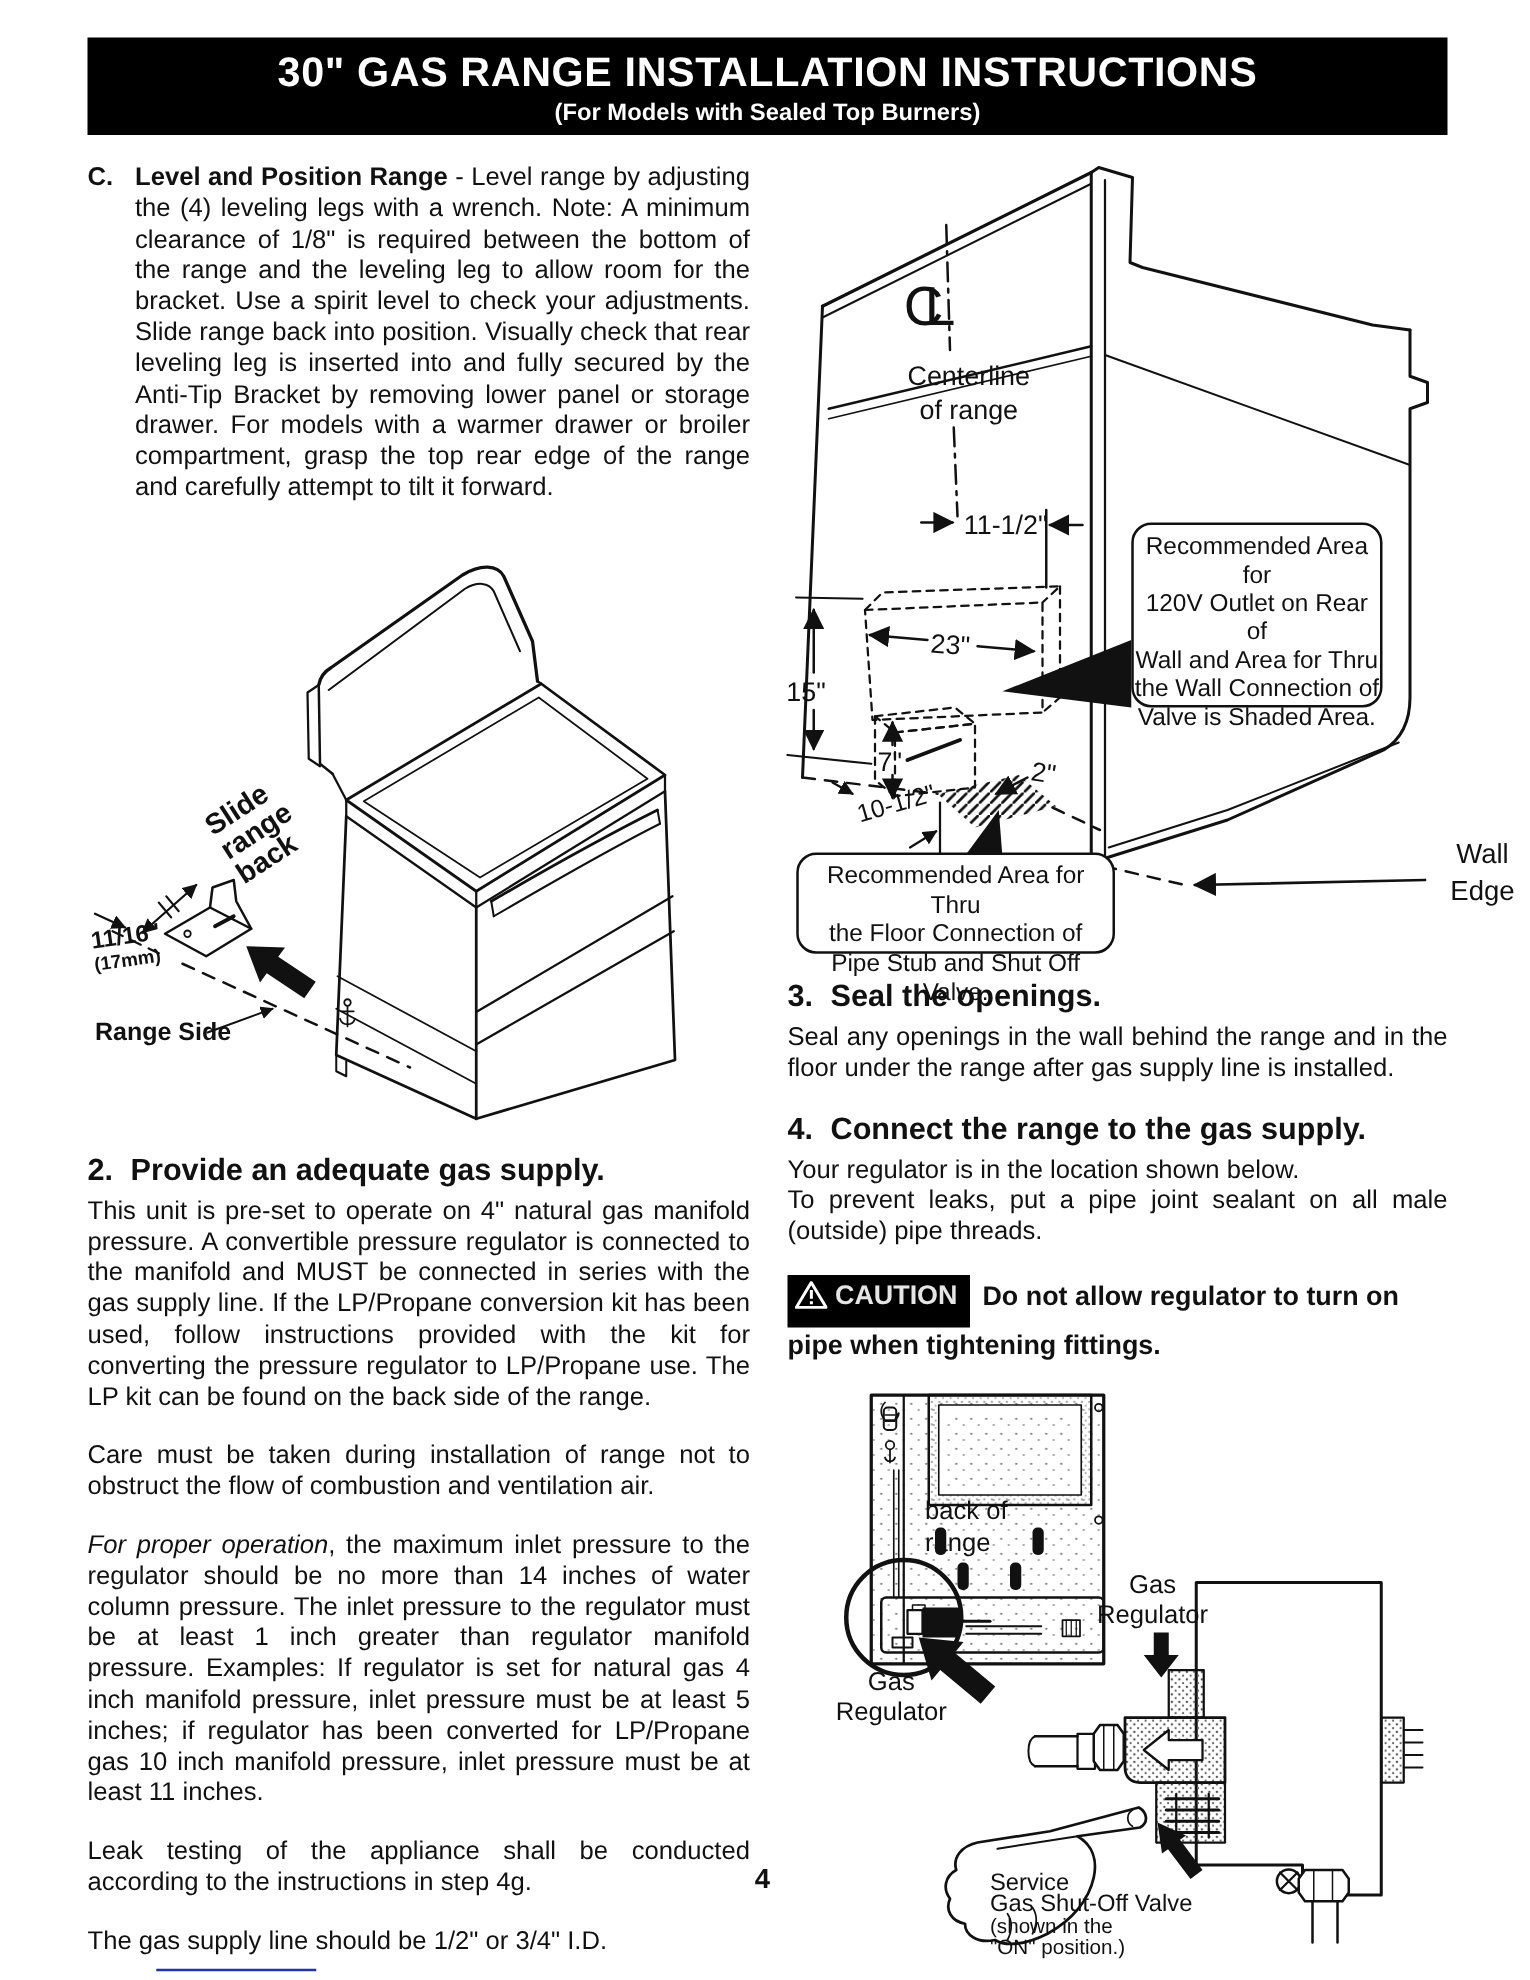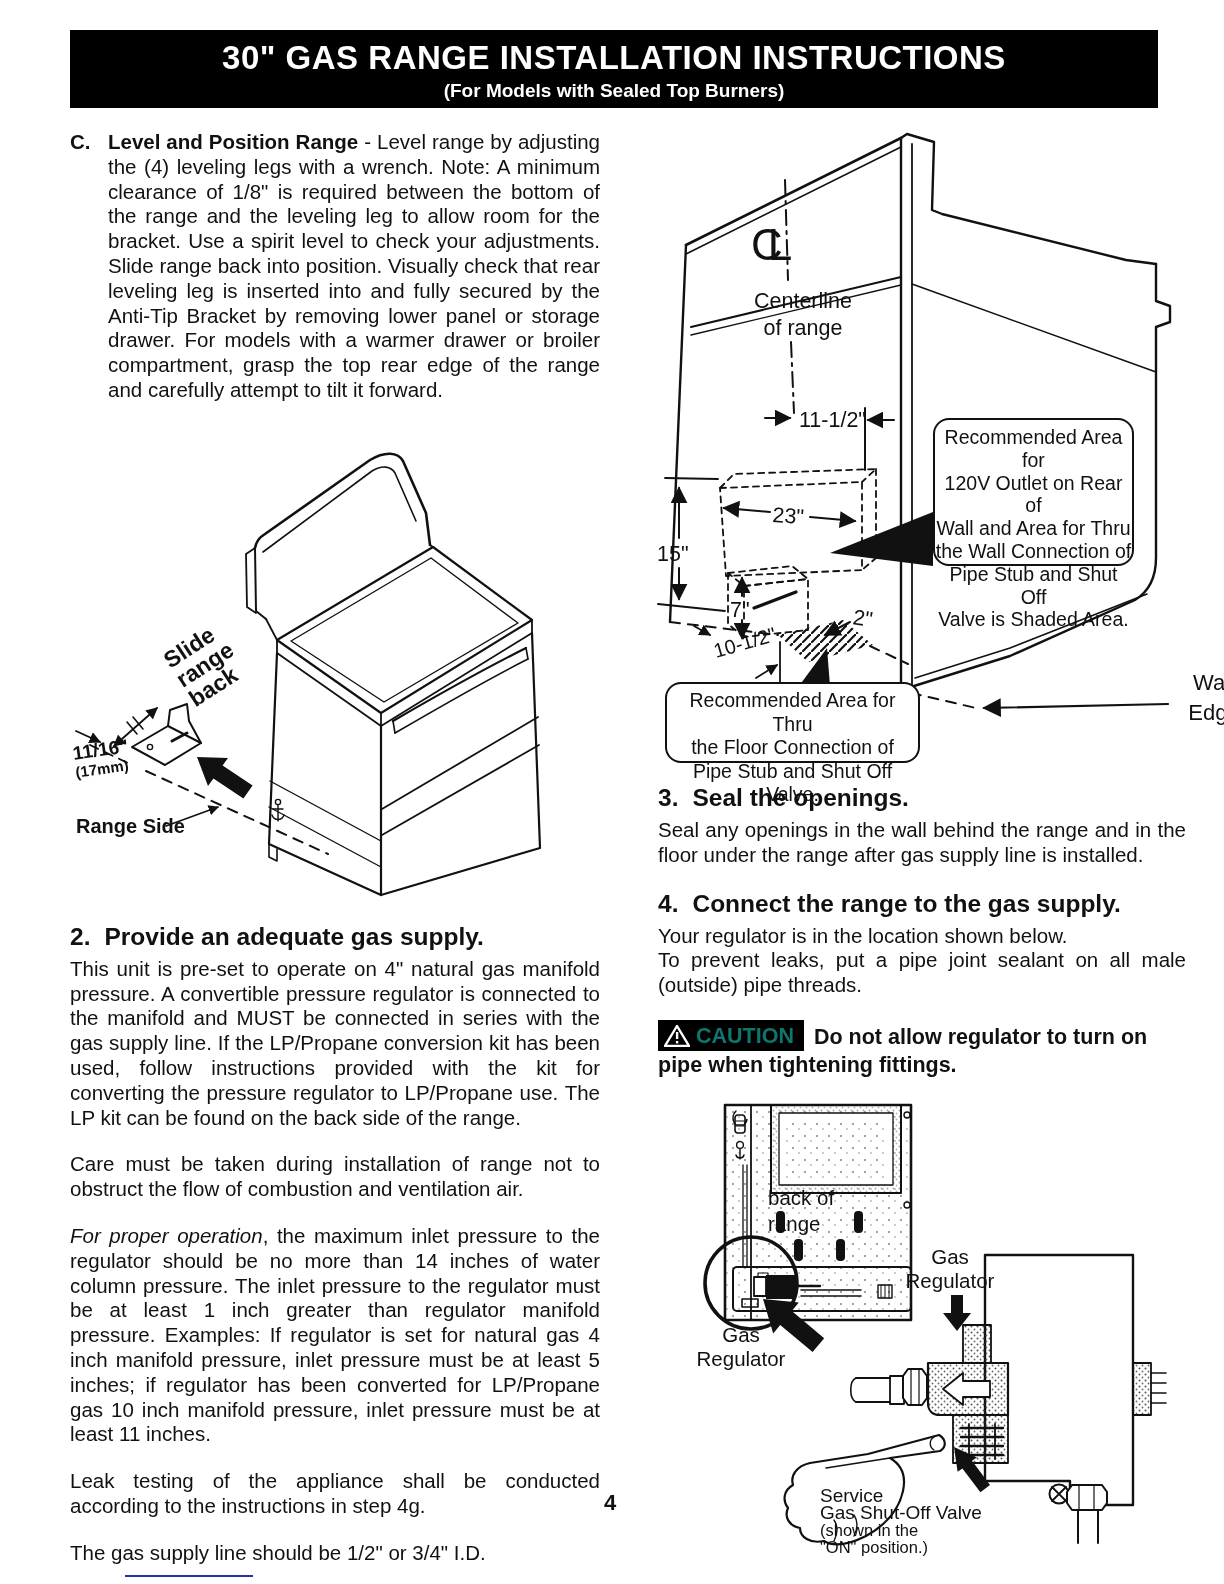--- a/index.html
+++ b/index.html
@@ -5,21 +5,21 @@
   html,body{margin:0;padding:0;background:#e8e8e8;}
   .page{position:relative;width:1224px;height:1584px;background:#ffffff;margin:0 auto;
         font-family:"Liberation Sans",sans-serif;color:#111;overflow:hidden;}
   
   .header-bar{position:absolute;left:70px;top:30px;width:1088px;height:78px;background:#000;
               color:#fff;text-align:center;}
   .header-title{font-size:33px;font-weight:bold;letter-spacing:.5px;padding-top:9px;}
   .header-subtitle{font-size:19px;font-weight:bold;padding-top:3px;}
   
   .col-left{position:absolute;left:70px;top:128px;width:530px;}
-  .col-right{position:absolute;left:658px;top:130px;width:528px;}
+  .col-right{position:absolute;left:630px;top:130px;width:528px;}
   p.body{font-size:20.5px;line-height:24.8px;text-align:justify;margin:0 0 22px 0;}
   .hang{position:relative;padding-left:38px;}
   .hang .clabel{position:absolute;left:0;top:0;font-weight:bold;}
   h2.sec{font-size:24.5px;font-weight:bold;margin:0 0 6px 0;}
   h2.sec .num{margin-right:14px;}
   
   figure{margin:0;position:relative;}
   .fig-range{width:560px;height:480px;margin-left:-10px;margin-top:8px;margin-bottom:18px;}
   .fig-wall{width:535px;height:646px;margin-bottom:8px;}
   .fig-reg{width:530px;height:486px;margin-top:6px;}
@@ -41,22 +41,22 @@
   .lbl-rangeside{left:16px;top:390px;font-size:20px;font-weight:bold;}
   
   .lbl-backofrange{left:110px;top:100px;width:100px;font-size:20.5px;line-height:26px;}
   .lbl-gasreg-l{left:33px;top:238px;width:100px;text-align:center;font-size:20.5px;line-height:24px;}
   .lbl-gasreg-r{left:242px;top:160px;width:100px;text-align:center;font-size:20.5px;line-height:24px;}
   .lbl-valve{left:162px;top:402px;width:200px;line-height:17.5px;}
   .lbl-valve div:nth-child(1),.lbl-valve div:nth-child(2){font-size:19px;}
   .lbl-valve div:nth-child(3),.lbl-valve div:nth-child(4){font-size:16.5px;}
   
   .caution-line{font-size:21.5px;font-weight:bold;line-height:28px;text-align:left;margin:8px 0 0 0;}
-  .caution-badge{display:inline-flex;align-items:center;gap:6px;background:#000;color:#0f766e;
-                 padding:2px 10px 1px 6px;margin-right:10px;vertical-align:-3px;}
+  .caution-badge{display:inline-flex;align-items:center;gap:6px;background:#000;color:#e5e5e5;
+                 padding:2px 10px 12px 6px;margin-right:10px;vertical-align:-3px;}
   
   .page-number{position:absolute;left:590px;top:1490px;width:40px;text-align:center;
                font-size:22px;font-weight:bold;}
   .blue-mark{position:absolute;left:125px;top:1575px;width:128px;height:2px;background:#2233aa;}
 </style>
 </head>
 <body>
 
 <svg width="0" height="0" style="position:absolute" aria-hidden="true">
   <defs>
@@ -249,21 +249,20 @@
       </svg>
       <div class="fig-label lbl-centerline">
           <div>Centerline</div>
           <div>of range</div>
         </div>
       <div class="callout callout-wall">
           <div>Recommended Area for</div>
           <div>120V Outlet on Rear of</div>
           <div>Wall and Area for Thru</div>
           <div>the Wall Connection of</div>
-          <div>Pipe Stub and Shut Off</div>
           <div>Valve is Shaded Area.</div>
         </div>
       <div class="callout callout-floor">
           <div>Recommended Area for Thru</div>
           <div>the Floor Connection of</div>
           <div>Pipe Stub and Shut Off Valve.</div>
         </div>
       <div class="fig-label lbl-walledge">
           <div>Wall</div>
           <div>Edge</div>

